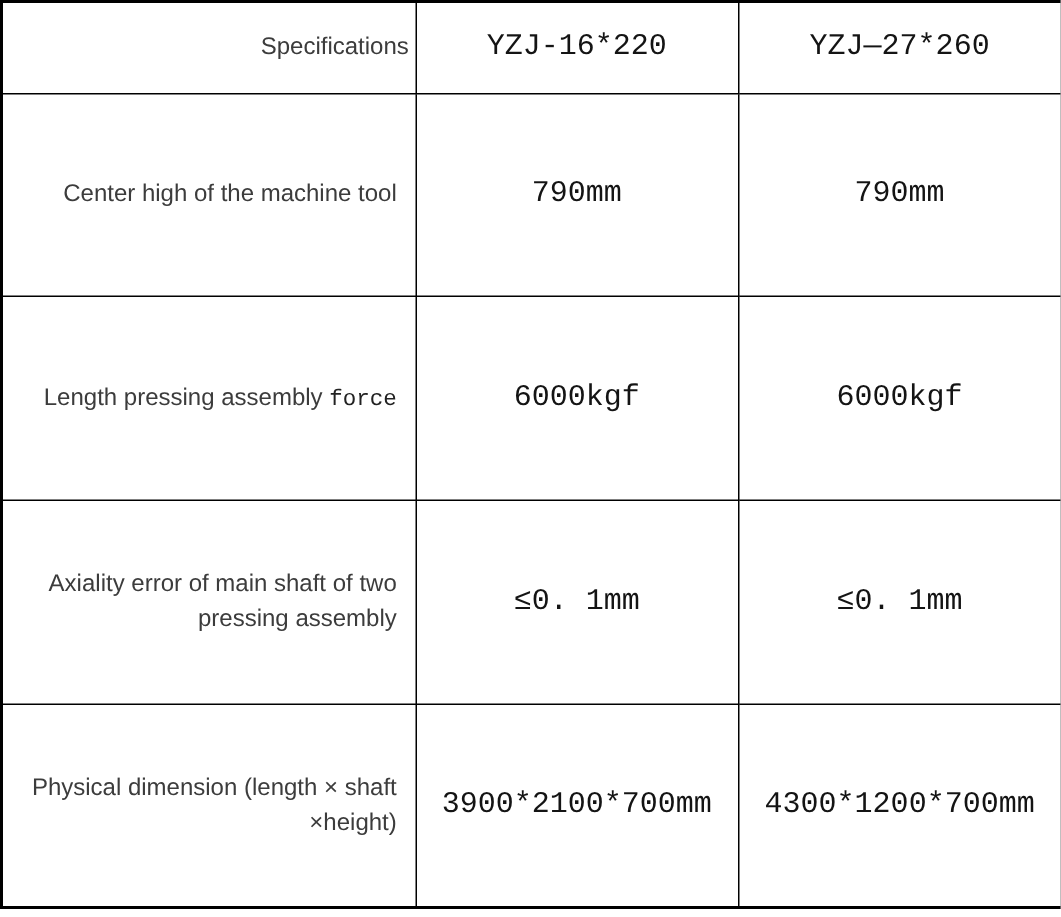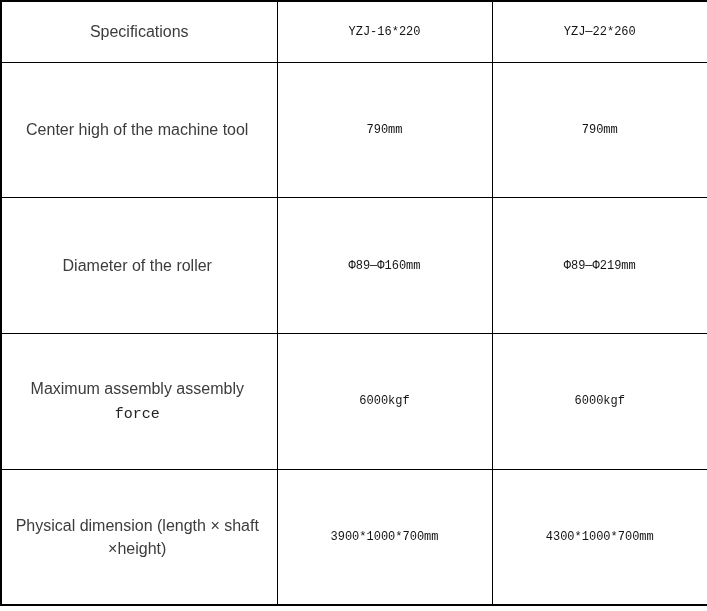--- a/index.html
+++ b/index.html
@@ -26,31 +26,31 @@
     overflow: hidden;
   }
   .spec-table tr {
     height: 61px;
   }
   .label-cell {
     font-family: "Liberation Sans", sans-serif;
     font-size: 16px;
     font-weight: normal;
     color: #3c3c3c;
-    text-align: center;
+    text-align: right;
     padding: 0 12px 0 8px;
     line-height: 1.45;
   }
   th.label-cell {
     padding: 0 4px;
     margin-left: 24px;
   }
   .value-cell {
     font-family: "Liberation Mono", "DejaVu Sans Mono", "DejaVu Sans", monospace;
-    font-size: 12px;
+    font-size: 20px;
     font-weight: normal;
     color: #141414;
     text-align: center;
     padding: 0 4px;
     letter-spacing: 0px;
     margin-left: 33px;
   }
   .serif-word {
     font-family: "Liberation Mono", "DejaVu Sans Mono", monospace;
     font-size: 15px;
@@ -63,38 +63,38 @@
 <table class="spec-table">
   <colgroup>
     <col style="width:276px">
     <col style="width:215px">
     <col style="width:216px">
   </colgroup>
   <thead>
     <tr>
       <th class="label-cell">Specifications</th>
       <th class="value-cell">YZJ-16*220</th>
-      <th class="value-cell">YZJ—22*260</th>
+      <th class="value-cell">YZJ—27*260</th>
     </tr>
   </thead>
   <tbody>
     <tr>
       <td class="label-cell"><span>Center high of the machine tool</span></td>
       <td class="value-cell">790mm</td>
       <td class="value-cell">790mm</td>
     </tr>
     <tr>
-      <td class="label-cell"><span>Diameter of the roller</span></td>
-      <td class="value-cell">Φ89—Φ160mm</td>
-      <td class="value-cell">Φ89—Φ219mm</td>
-    </tr>
-    <tr>
-      <td class="label-cell"><span>Maximum assembly assembly </span><span class="serif-word">force</span></td>
+      <td class="label-cell"><span>Length pressing assembly </span><span class="serif-word">force</span></td>
       <td class="value-cell">6000kgf</td>
       <td class="value-cell">6000kgf</td>
     </tr>
     <tr>
+      <td class="label-cell"><span>Axiality error of main shaft of two pressing assembly</span></td>
+      <td class="value-cell">≤0. 1mm</td>
+      <td class="value-cell">≤0. 1mm</td>
+    </tr>
+    <tr>
       <td class="label-cell"><span>Physical dimension (length × shaft ×height)</span></td>
-      <td class="value-cell">3900*1000*700mm</td>
-      <td class="value-cell">4300*1000*700mm</td>
+      <td class="value-cell">3900*2100*700mm</td>
+      <td class="value-cell">4300*1200*700mm</td>
     </tr>
   </tbody>
 </table>
 
 </body></html>

